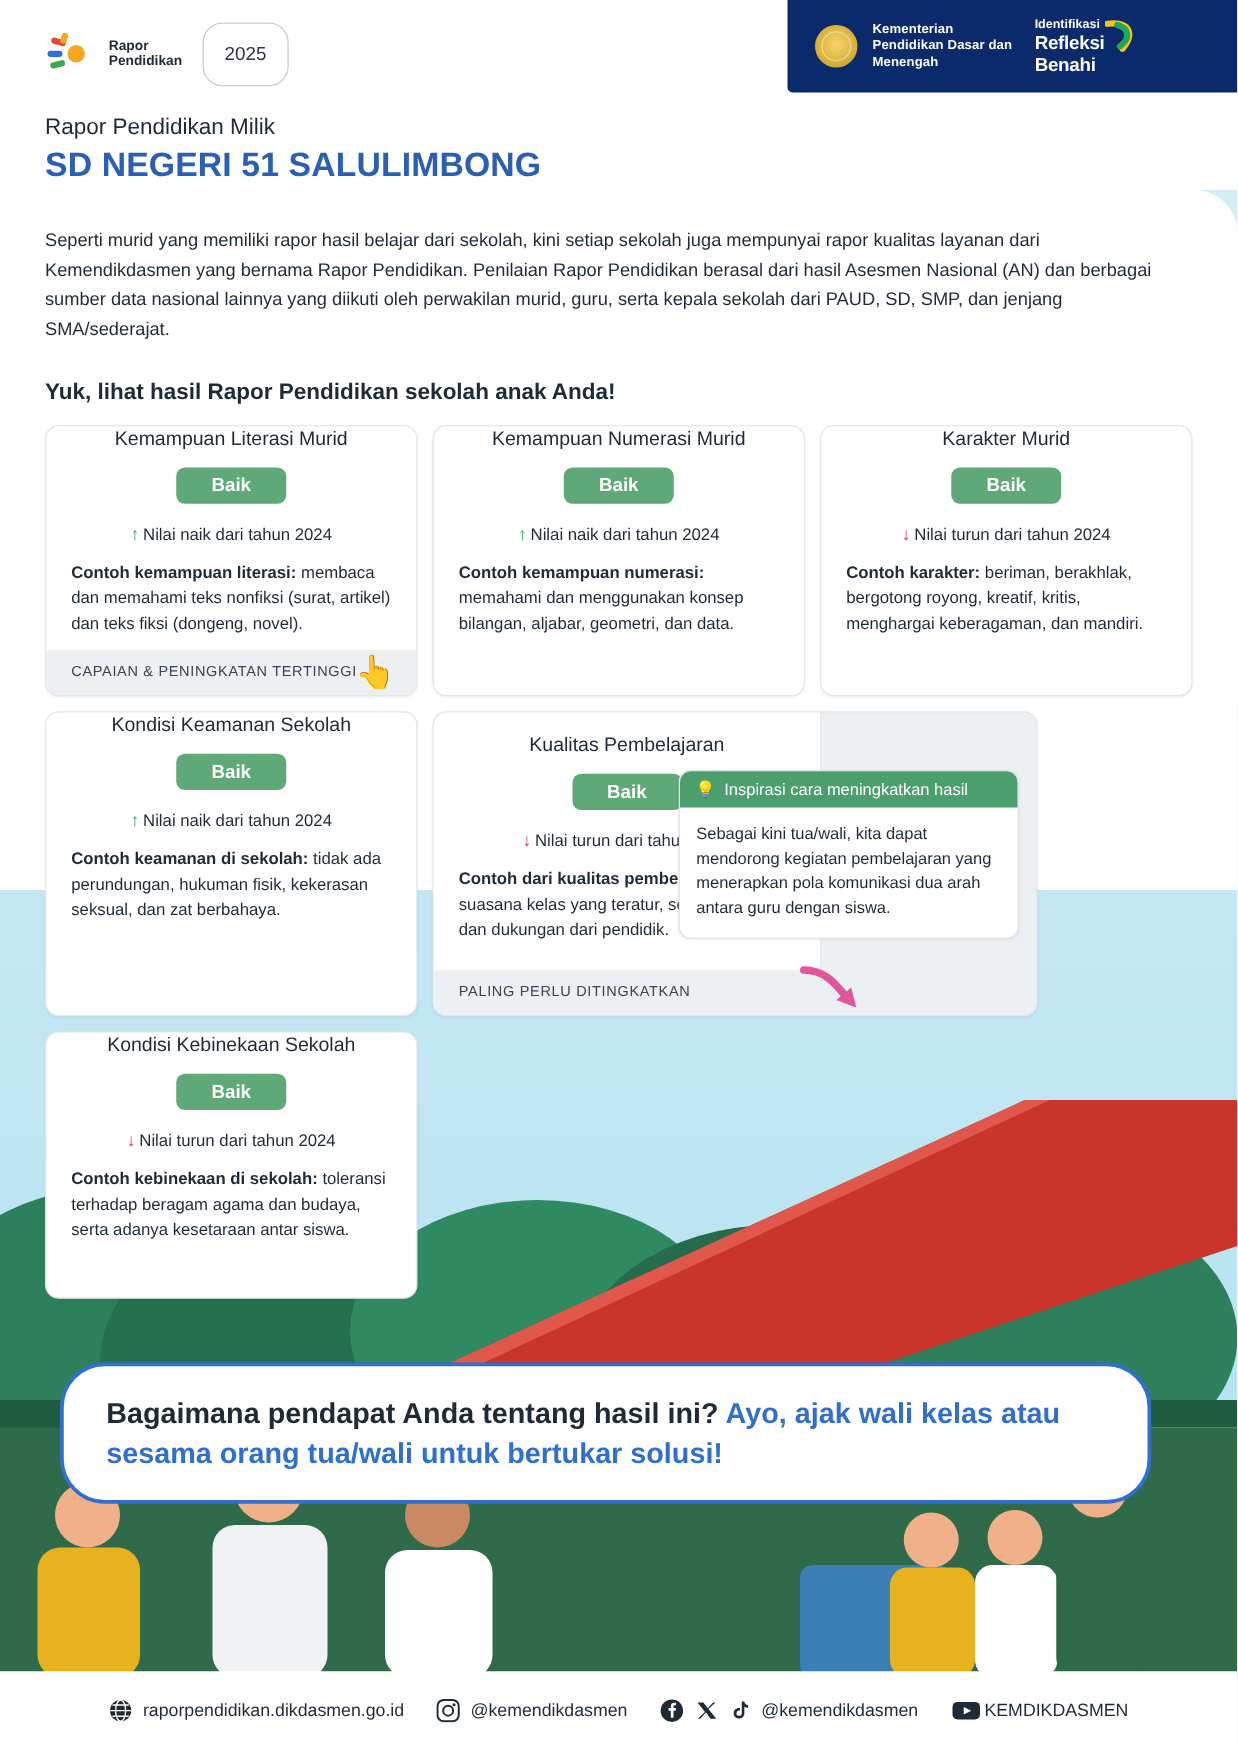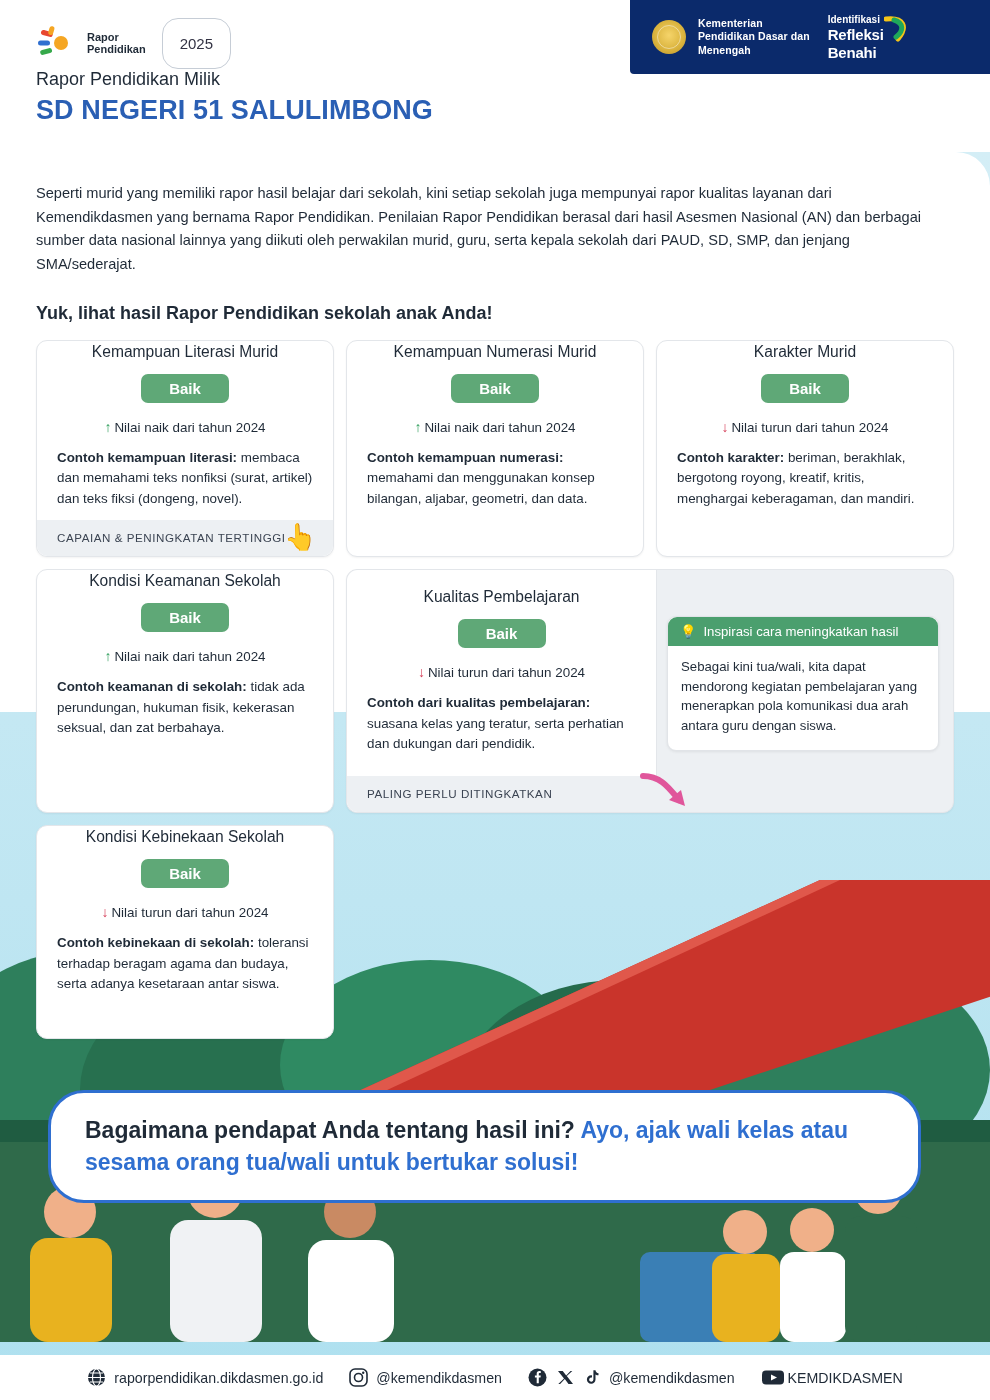--- a/index.html
+++ b/index.html
@@ -41,21 +41,21 @@
   }
   .kem-text { color: #fff; font-size: 10.5px; line-height: 1.28; font-weight: bold; letter-spacing: .1px; }
   .irb { color: #fff; margin-left: 6px; font-size: 10.5px; line-height: 1.2; position: relative; }
   .irb .l1 { font-size: 10px; font-weight: bold; }
   .irb .l2 { font-size: 15px; font-weight: bold; letter-spacing: -.2px; }
   .irb .l3 { font-size: 15px; font-weight: bold; letter-spacing: -.2px; }
   .irb-swoosh {
     position: absolute; right: -26px; top: 2px; width: 26px; height: 30px;
   }
 
-  .title-small { font-size: 18px; color: #1f2a37; }
+  .title-small { margin-top: 22px; font-size: 18px; color: #1f2a37; }
   .title-big {
     margin-top: 5px; font-size: 27px; font-weight: bold;
     color: #2a5fb4; letter-spacing: .1px;
   }
 
   
   .illus {
     position: absolute; left: 0; top: 152px; width: 990px; height: 1248px;
     background: linear-gradient(180deg,#cfeaf3 0%, #bfe4f0 45%, #a9dbec 100%);
     overflow: hidden;
@@ -103,21 +103,21 @@
   .card.with-ribbon { padding-bottom: 46px; }
   .hand {
     position: absolute; right: 16px; bottom: 6px; font-size: 26px; line-height: 1;
   }
   .arrow-dec {
     position: absolute; right: 14px; bottom: 4px; width: 56px; height: 40px;
   }
 
   
   .wide {
-    width: 608px; background: #edf0f3; border: 1px solid #e3e6ea; border-radius: 11px;
+    width: 484px; background: #edf0f3; border: 1px solid #e3e6ea; border-radius: 11px;
     position: relative; padding: 0;
   }
   .wide .inner-card {
     position: absolute; left: 0; top: 0; width: 310px; bottom: 0;
     background: #fff; border-right: 1px solid #e3e6ea;
     border-radius: 11px 0 0 11px; padding: 18px 20px 46px 20px;
   }
   .wide .ribbon { left: 0; width: 310px; border-bottom-right-radius: 0; }
   .tip {
     position: absolute; right: 14px; top: 46px; width: 272px;
@@ -134,21 +134,21 @@
   .cta {
     position: absolute; left: 48px; top: 1090px; width: 873px;
     background: #fff; border: 3px solid #2f6fd0; border-radius: 36px;
     padding: 22px 34px; font-size: 23px; font-weight: bold; line-height: 1.38;
     color: #1f2a37;
   }
   .cta .blue { color: #2f6fd0; }
 
   
   .footer {
-    position: absolute; left: 0; bottom: 0; width: 990px; height: 45px;
+    position: absolute; left: 0; bottom: 0; width: 990px; height: 63px;
     background: #fff; display: flex; align-items: center; justify-content: center;
     gap: 26px; font-size: 14.2px; color: #1f2a37;
   }
   .f-item { display: flex; align-items: center; gap: 8px; }
   .f-ico { width: 19px; height: 19px; display: inline-block; }
 
   
   .ill-sky { position:absolute; inset:0; background:linear-gradient(180deg,#d4eef6 0%, #bfe6f2 60%, #aee0ef 100%); }
   .ill-trees { position:absolute; left:0; bottom:210px; width:990px; height:300px; }
   .ill-roof { position:absolute; left:120px; bottom:200px; width:980px; height:360px; }

